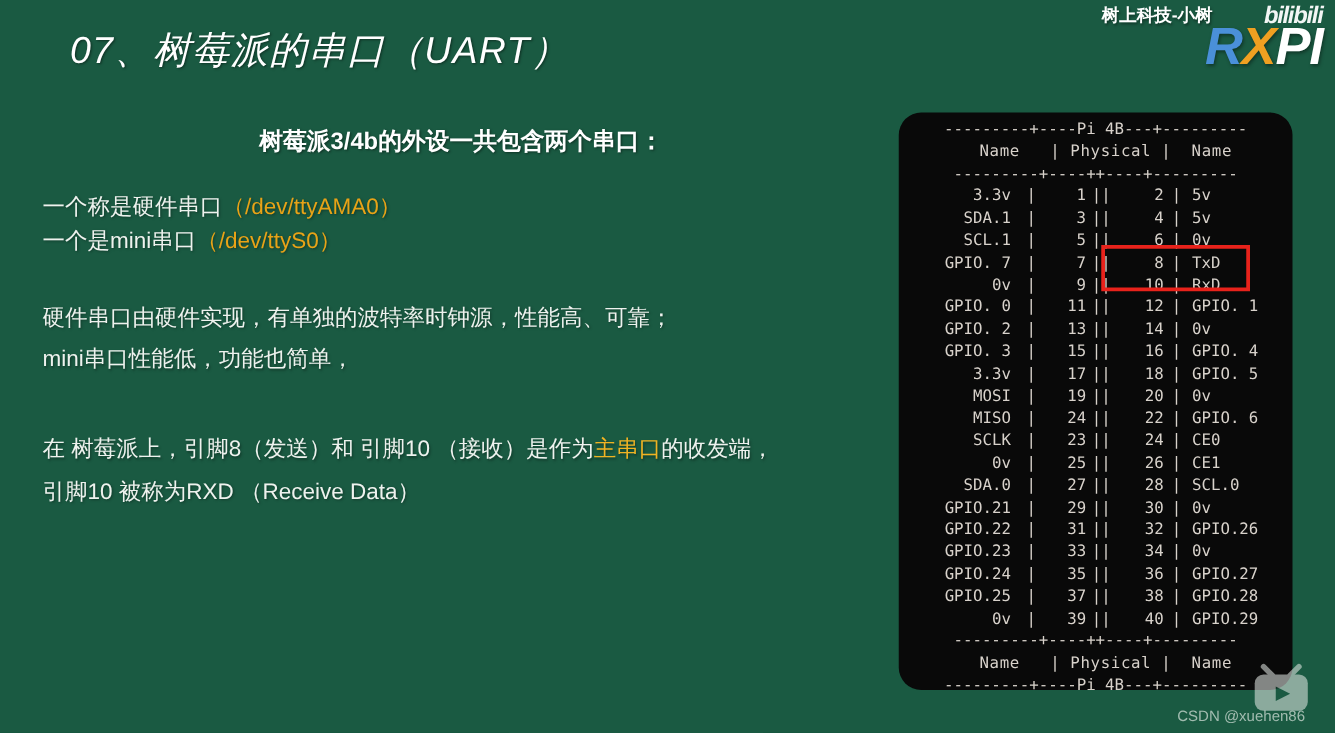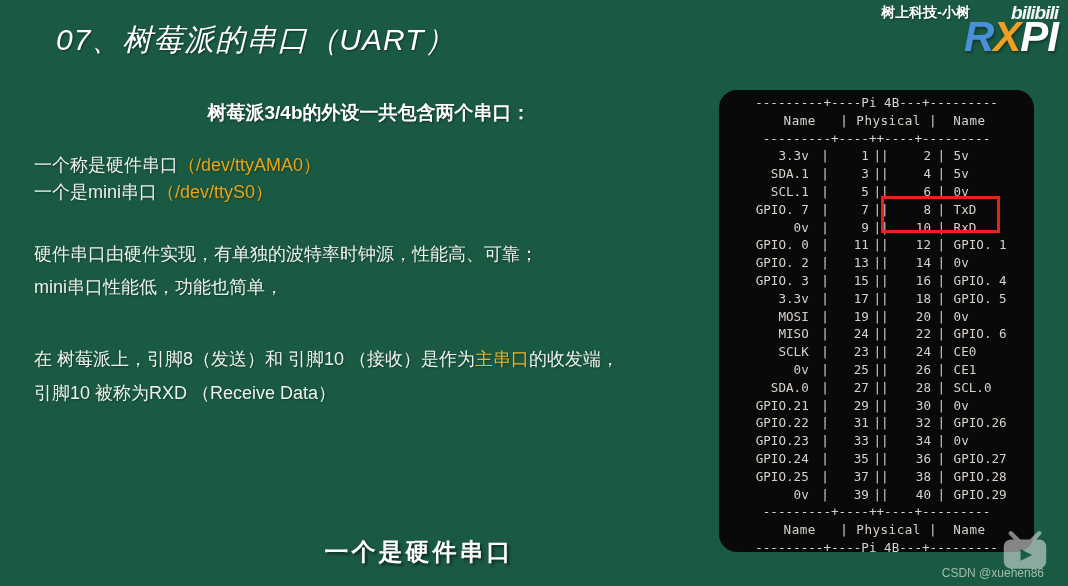--- a/index.html
+++ b/index.html
@@ -250,23 +250,20 @@
         <div class="trow"><span class="c-left">GPIO.25</span><span class="c-bar1">|</span><span class="c-pin1">37</span><span class="c-bar2">||</span><span class="c-pin2">38</span><span class="c-bar3">|</span><span class="c-right">GPIO.28</span></div>
         <div class="trow"><span class="c-left">0v</span><span class="c-bar1">|</span><span class="c-pin1">39</span><span class="c-bar2">||</span><span class="c-pin2">40</span><span class="c-bar3">|</span><span class="c-right">GPIO.29</span></div>
       </div>
     <div class="trule">---------+----++----+---------</div>
     <div class="thead">  Name   | Physical |  Name</div>
     <div class="trule">---------+----Pi 4B---+---------</div>
   </div>
 
   <div class="red-box"></div>
 
-  <div class="caption">
-    <span class="caption-inner">一个是硬件串口</span>
-  </div>
 
   <svg class="tv-icon" viewBox="0 0 60 52">
     <path d="M14 6 L22 14 M46 6 L38 14" stroke="#e8ece9" stroke-width="5" fill="none" stroke-linecap="round"></path>
     <rect x="6" y="13" width="48" height="33" rx="8" fill="#e8ece9"></rect>
     <path d="M25 24 L38 30.5 L25 37 Z" fill="#1a5a42"></path>
   </svg>
   <div class="csdn-wm">CSDN @xuehen86</div>
 
 </div>
 

